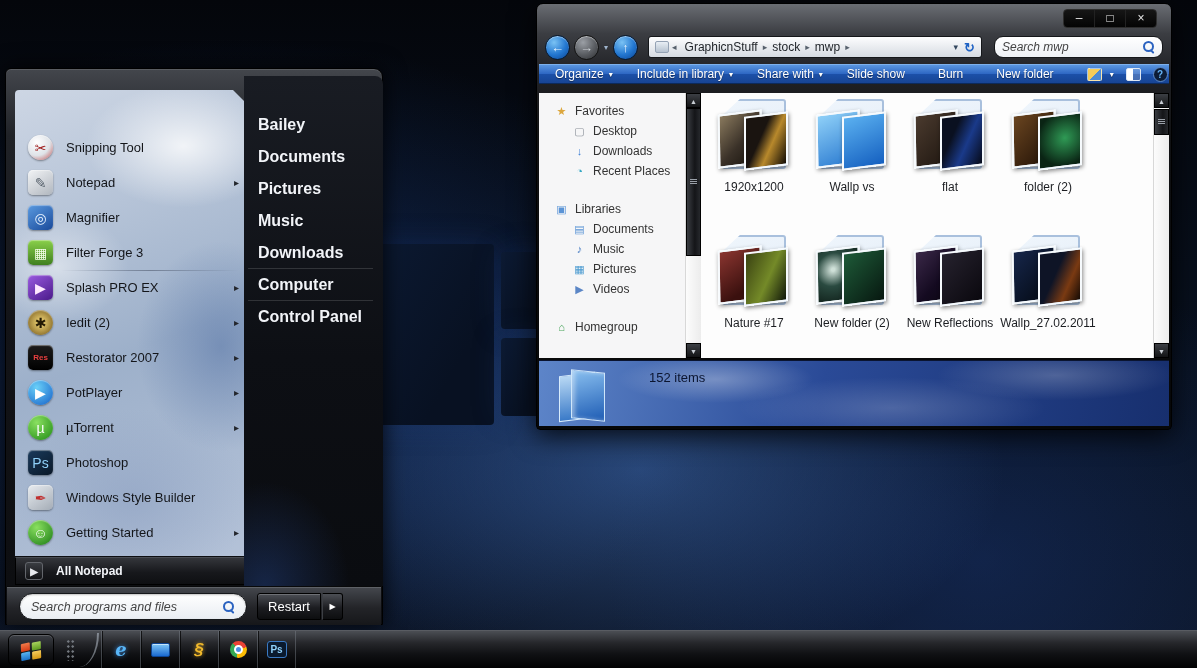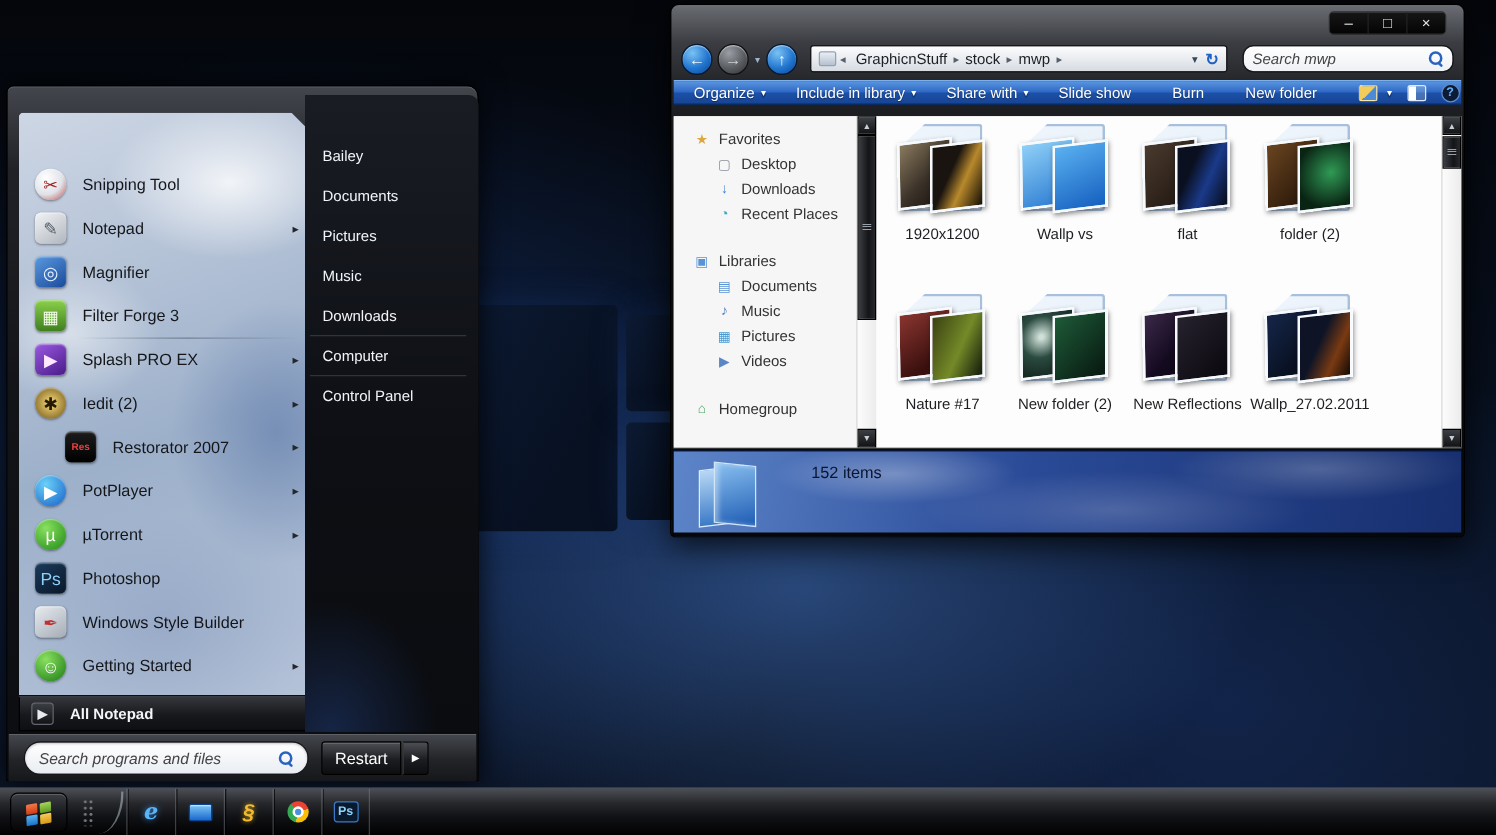--- a/index.html
+++ b/index.html
@@ -106,33 +106,33 @@
       radial-gradient(ellipse 120px 150px at 88% 55%, rgba(85,115,165,.55), transparent 70%),
       radial-gradient(ellipse 110px 85px at 18% 38%, rgba(255,255,255,.5), transparent 65%),
       radial-gradient(ellipse 170px 130px at 50% 88%, rgba(135,155,190,.5), transparent 70%),
       linear-gradient(160deg,#cdd6e4,#9db0ca 55%,#b4c2d8);
     border-radius:4px 0 0 0; clip-path:polygon(0 0, calc(100% - 16px) 0, 100% 16px, 100% 100%, 0 100%);
     padding-top:40px; }
   .sm-item { height:35px; display:flex; align-items:center; gap:13px; padding:0 10px 0 13px; font-size:13px; color:#14161a; position:relative; }
   .sm-ico { width:25px; height:25px; border-radius:5px; display:flex; align-items:center; justify-content:center; font-size:14px;
     box-shadow:0 1px 2px rgba(0,0,0,.4), inset 0 1px 1px rgba(255,255,255,.4); flex:0 0 25px; }
   .sm-ico.round { border-radius:50%; }
-  .sm-ico.txt { font-size:8px; font-weight:bold; letter-spacing:0;margin-left:24px; }
+  .sm-ico.txt { font-size:8px; font-weight:bold; letter-spacing:0; }
   .sm-arrow { margin-left:auto; font-size:10px; color:#23262c; }
   .sm-item.sep::after { content:""; position:absolute; left:46px; right:10px; bottom:-1px; height:1px;
     background:linear-gradient(90deg,transparent, rgba(70,80,100,.55), transparent); }
   .all-programs { position:absolute; left:9px; top:488px; width:234px; height:28px;
     background:linear-gradient(#34363b,#17181c 55%,#0e0f12); border:1px solid #000; border-top-color:#4a4d53;
     display:flex; align-items:center; gap:13px; padding:0 9px; color:#f2f4f8; font-weight:bold; font-size:12px; }
   .ap-plate { width:18px; height:18px; background:linear-gradient(#3a3d42,#121316); border:1px solid #63666c; border-radius:3px;
     display:flex; align-items:center; justify-content:center; color:#e8eaee; font-size:10px; }
   .sm-right { position:absolute; left:238px; top:7px; width:139px; height:510px; border-radius:0 8px 0 0;
     background:radial-gradient(ellipse 130px 160px at 15% 100%, rgba(40,75,150,.4), transparent 65%),
                linear-gradient(180deg,#191c23,#0d0f14 55%,#0a0c10); padding-top:33px; }
-  .sm-place { height:32px; line-height:32px; padding-left:14px; color:#f2f4f8; font-size:12px; position:relative; }
+  .sm-place { height:32px; line-height:32px; padding-left:14px; color:#f2f4f8; font-size:16px; position:relative;font-weight:bold; }
   .sm-place.sep::after { content:""; position:absolute; left:4px; right:10px; bottom:0; height:1px; background:rgba(255,255,255,.14); }
   .sm-bottom { position:absolute; left:1px; right:1px; top:517px; height:39px;
     background:linear-gradient(#45484e,#232428 55%,#16171a); border-top:1px solid #08090a; box-shadow:inset 0 1px 0 rgba(255,255,255,.14); }
   .sm-search { position:absolute; left:12px; top:6px; width:228px; height:27px; border-radius:14px;
     background:linear-gradient(#ffffff,#e9edf2); border:1px solid #15171a; display:flex; align-items:center; padding:0 11px;
     box-shadow:inset 0 1px 2px rgba(0,0,0,.25); }
   .sm-search .search-val { font-size:12.5px; }
   .power-btn { position:absolute; left:250px; top:6px; width:64px; height:27px; background:linear-gradient(#4c4f55,#1c1d21 55%,#0d0e10);
     border:1px solid #000; border-radius:3px 0 0 3px; color:#fff; font-size:13px; display:flex; align-items:center; justify-content:center;
     box-shadow:inset 0 1px 0 rgba(255,255,255,.2); }

